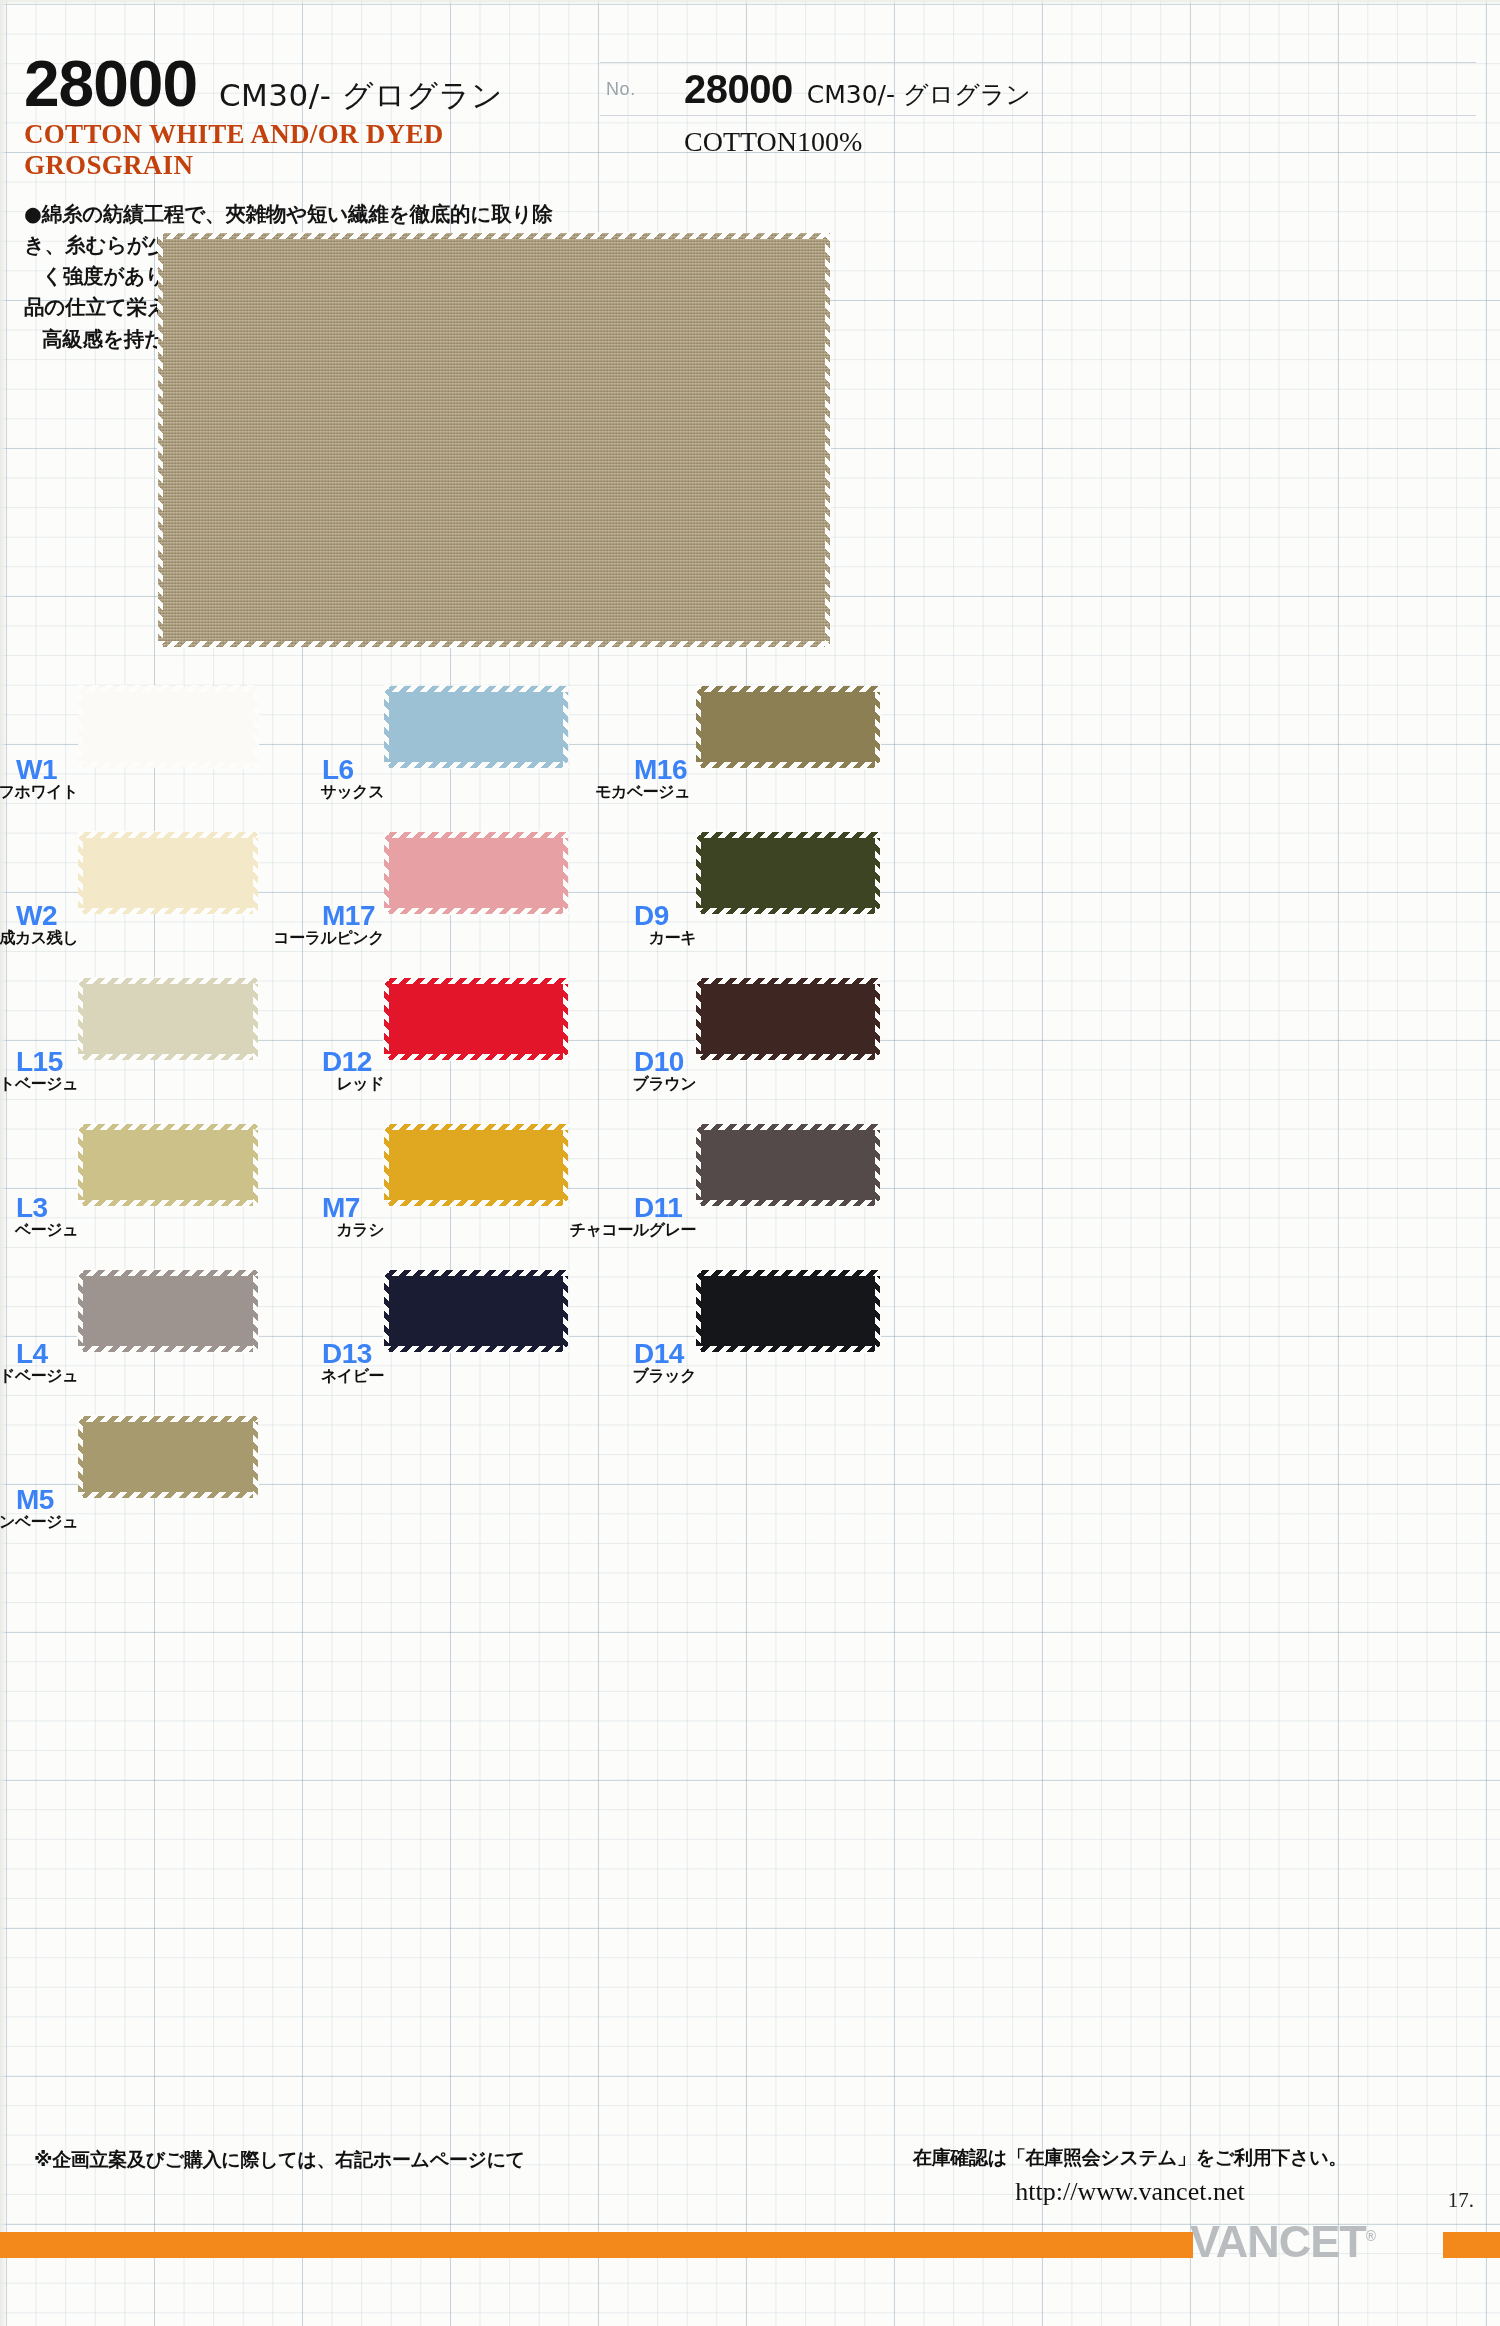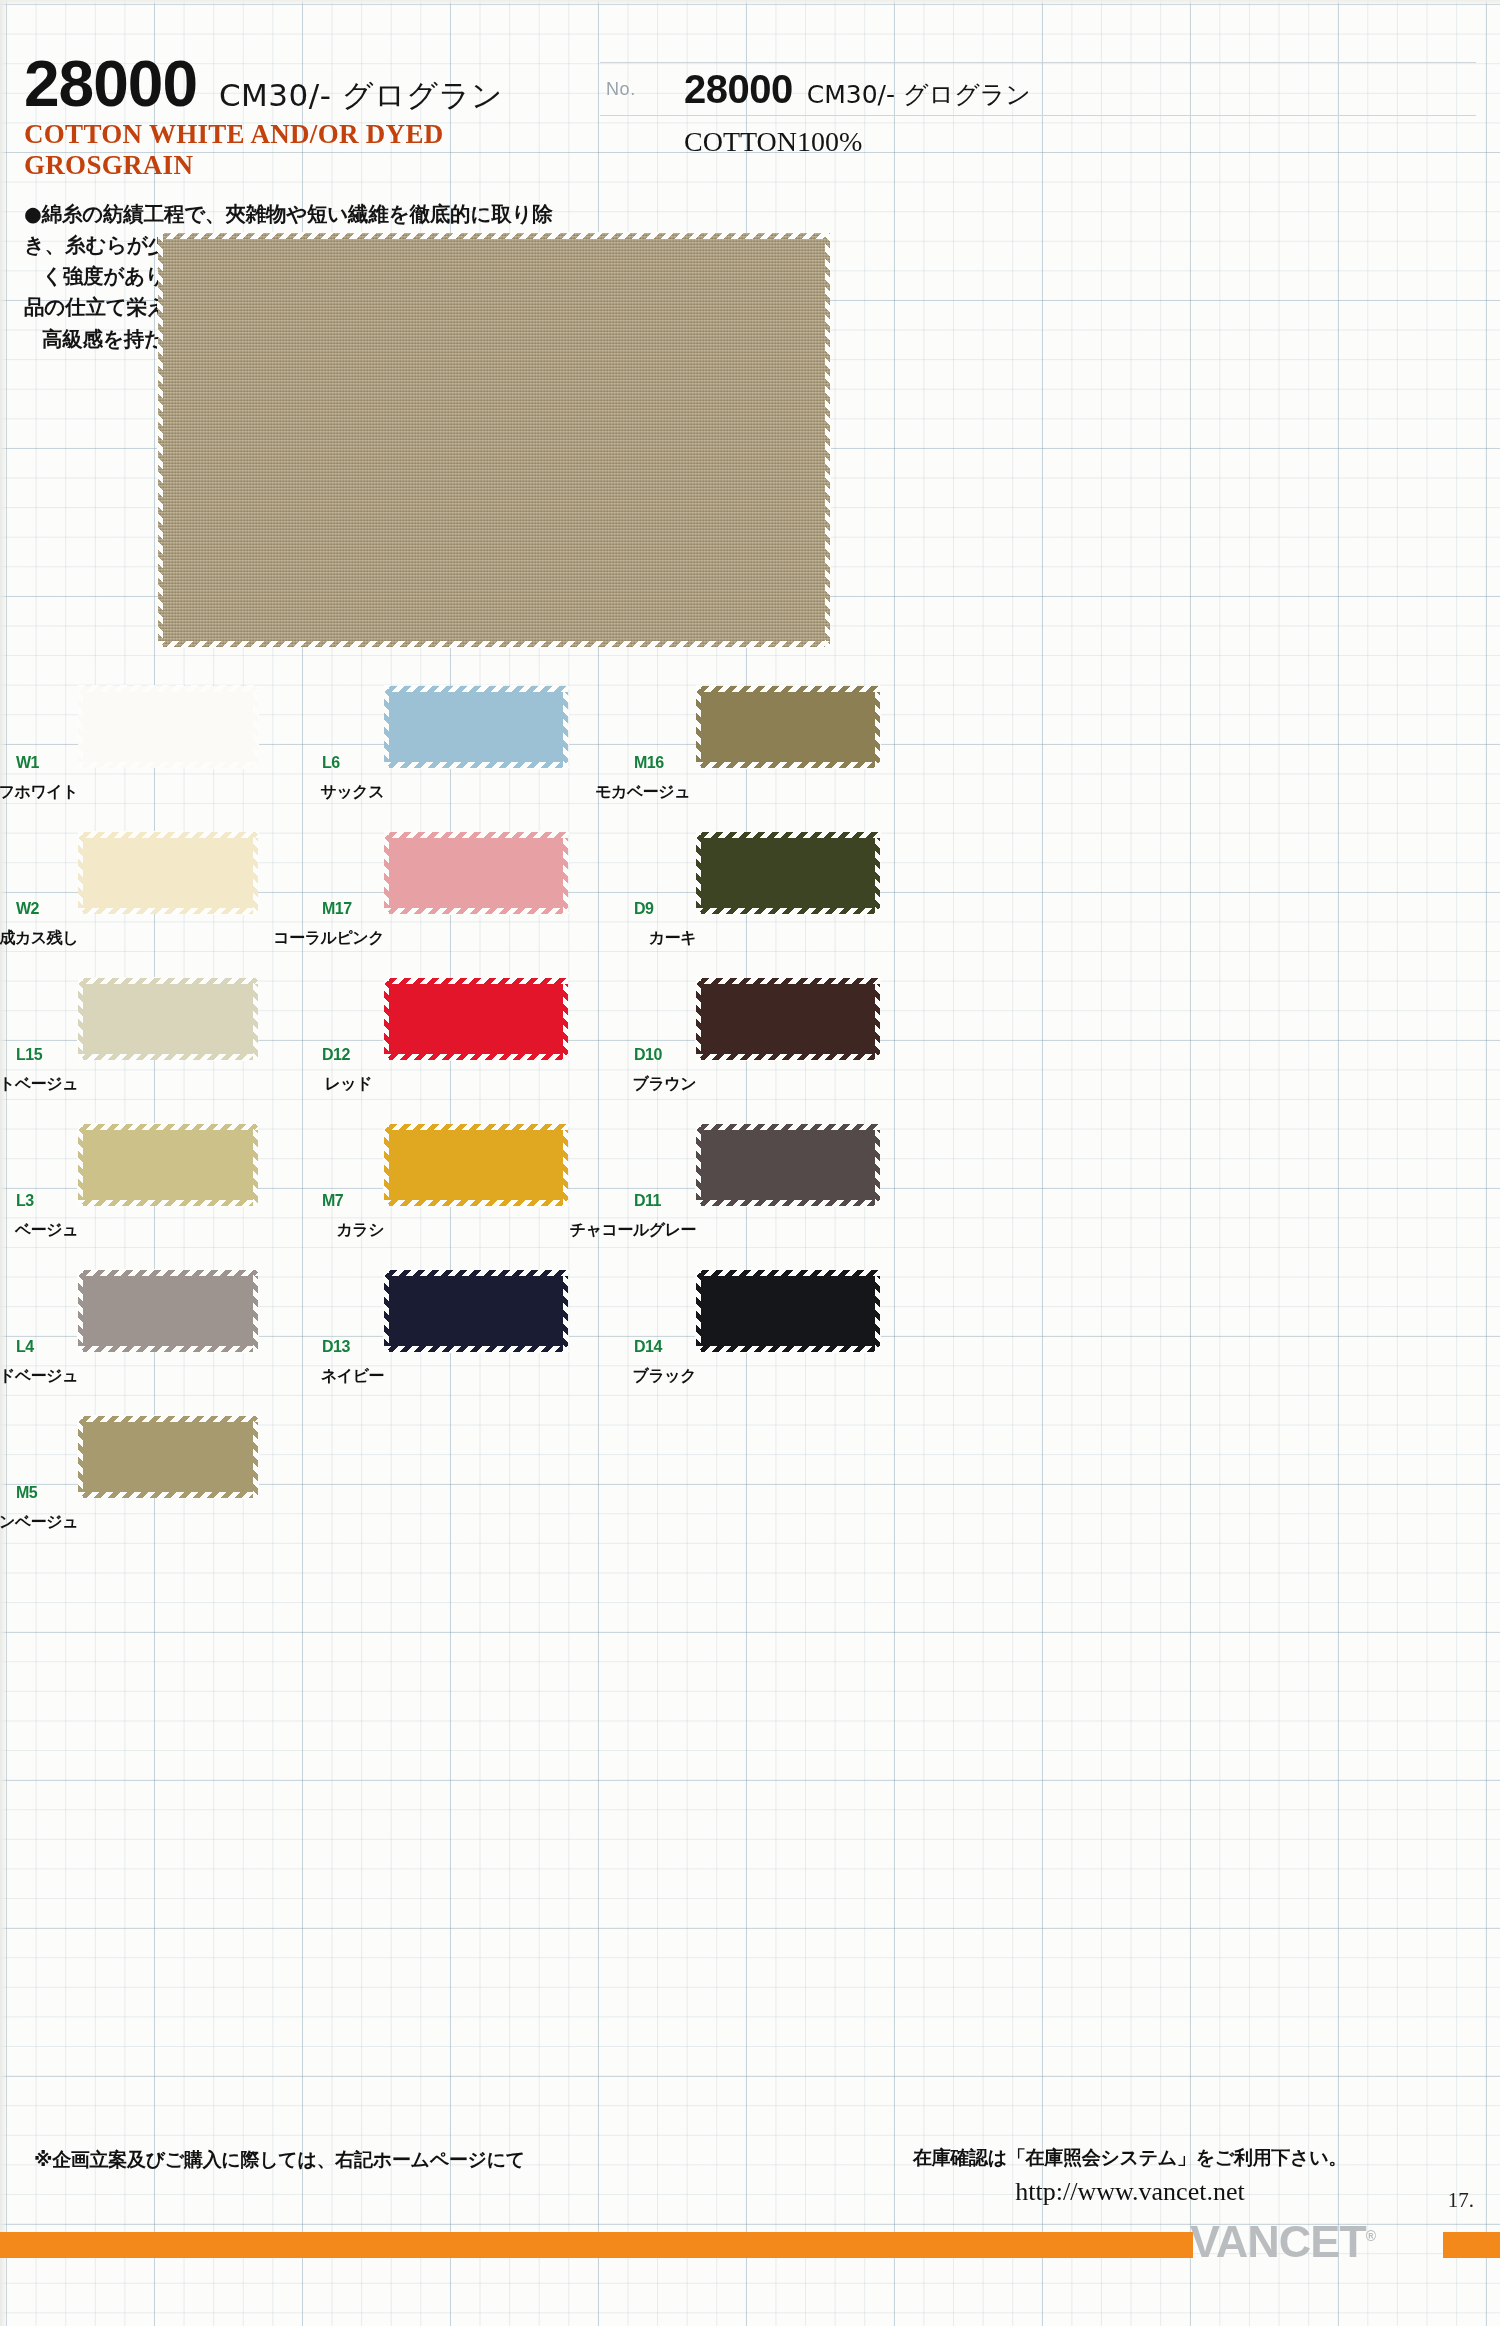--- a/index.html
+++ b/index.html
@@ -127,23 +127,23 @@
   .col.c1{left:78px;}
   .col.c2{left:384px;}
   .col.c3{left:696px;}
   .cell{position:absolute;}
   .cell .sw{
     position:absolute;left:0;top:0;width:180px;height:82px;
   }
   .cell .code{
     position:absolute;
     left:-62px;top:68px;
-    font-size:16px;font-weight:bold;
+    font-size:28px;font-weight:bold;
     font-family:"Liberation Sans",sans-serif;
-    color:#15803d;letter-spacing:-0.5px;
+    color:#3b82f6;letter-spacing:-0.5px;
     white-space:nowrap;
   }
   .cell .cname{
     position:absolute;
     right:0;top:96px;
     font-family:"DejaVu Sans",sans-serif;
     font-size:16px;font-weight:700;color:#111;
     white-space:nowrap;letter-spacing:-0.5px;
   }
   
@@ -337,21 +337,21 @@
       <div class="cell" style="top: 292px;">
         <div class="sw" style="background: rgb(227, 21, 42); width: 184px;">
           <div class="body"></div>
           <div class="weft"></div>
           <div class="pink-top"></div>
           <div class="pink-bottom"></div>
           <div class="pink-left"></div>
           <div class="pink-right"></div>
         </div>
         <div class="code">D12</div>
-        <div class="cname" style="right: 12px; text-align: right;">レッド</div>
+        <div class="cname" style="right: 0px; text-align: right;">レッド</div>
       </div>
       <div class="cell" style="top: 438px;">
         <div class="sw" style="background: rgb(223, 168, 32); width: 184px;">
           <div class="body"></div>
           <div class="weft"></div>
           <div class="pink-top"></div>
           <div class="pink-bottom"></div>
           <div class="pink-left"></div>
           <div class="pink-right"></div>
         </div>

